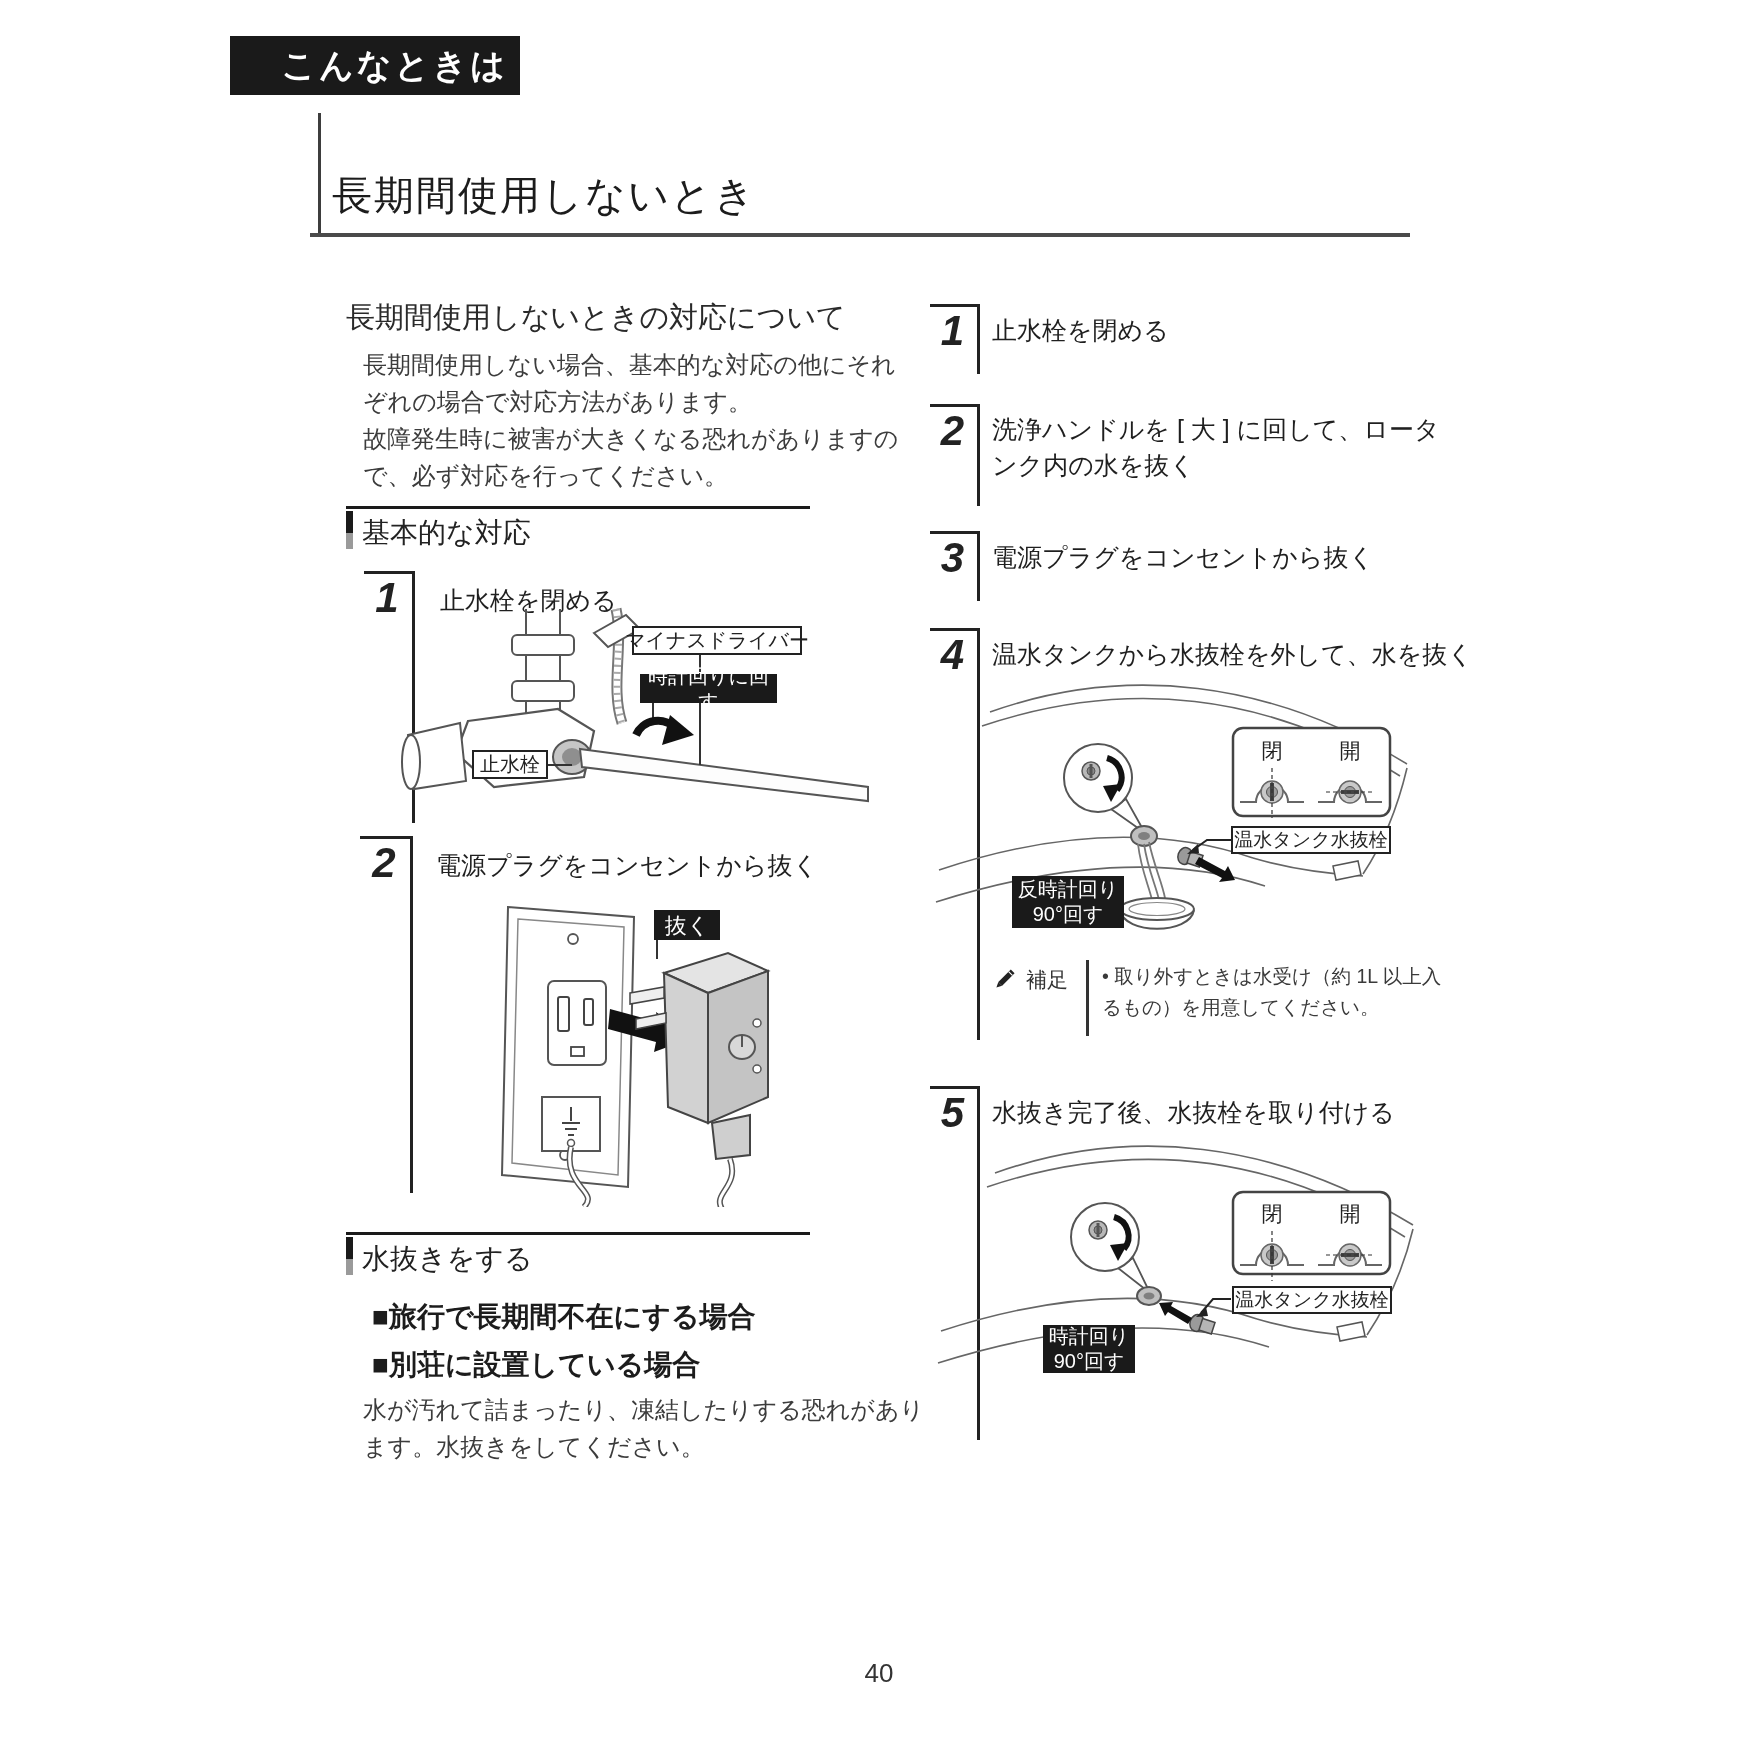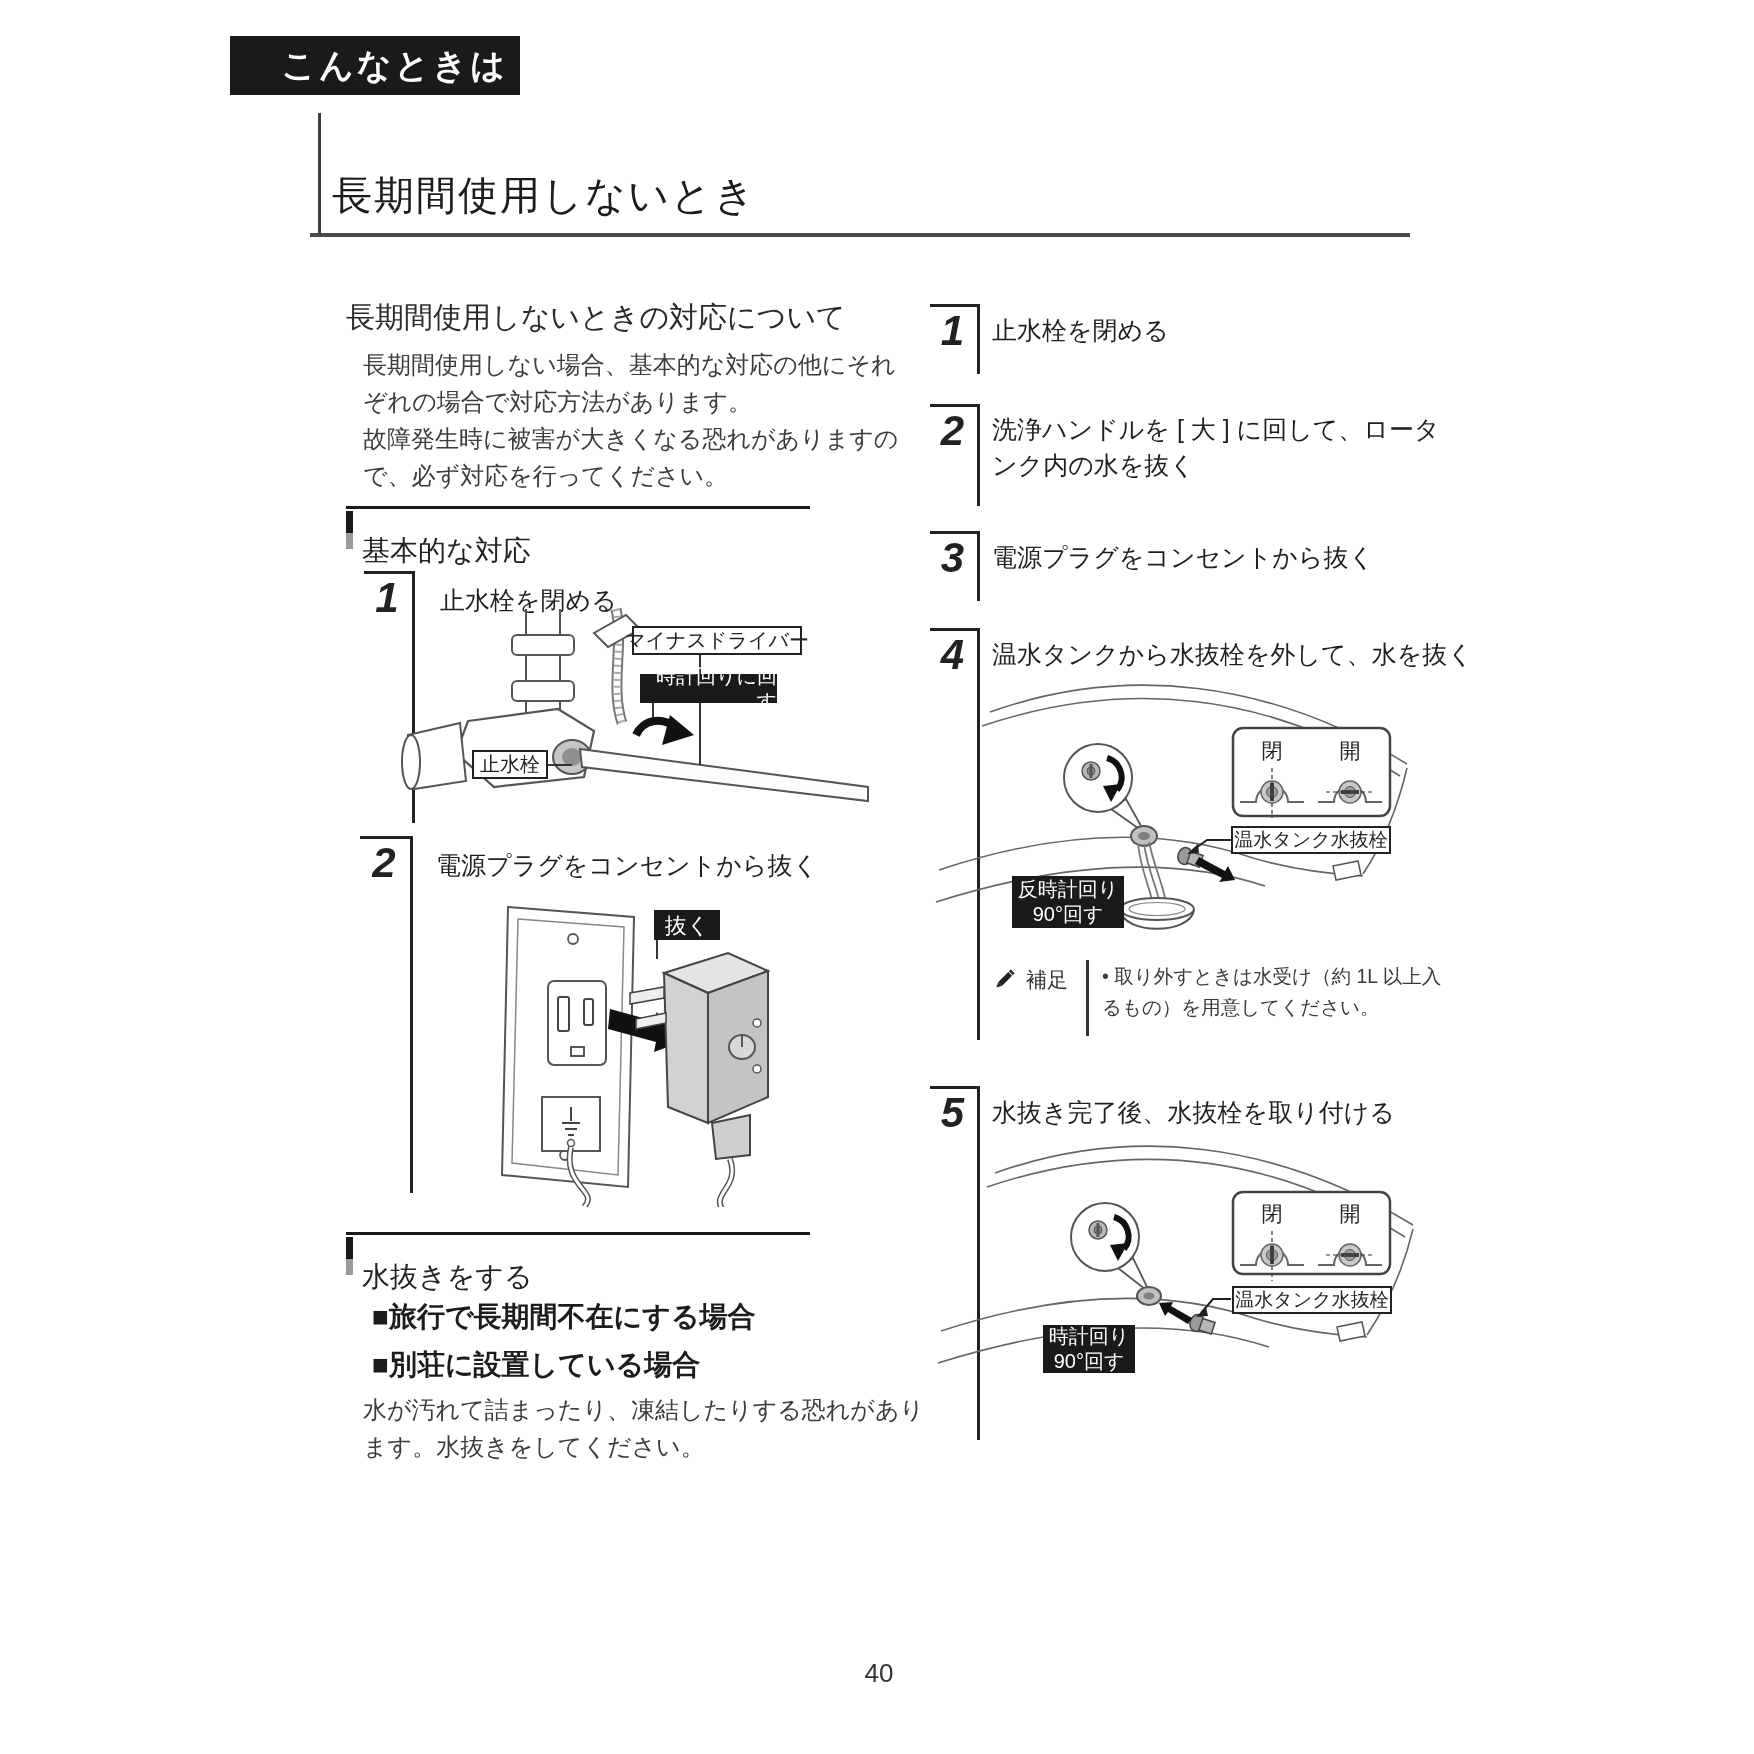--- a/index.html
+++ b/index.html
@@ -11,30 +11,30 @@
           display:flex;align-items:center;justify-content:flex-end;
           padding-right:12px;letter-spacing:3px}
   .page-title{font-size:40px;color:#1c1c1c;letter-spacing:2px;white-space:nowrap}
   .t-vbar{background:#3d3d3d}
   .t-rule{background:#4a4a4a}
   .h2{font-size:29px;color:#2a2a2a;white-space:nowrap}
   .body-line{font-size:24px;color:#3c3c3c;white-space:nowrap}
   .section{border-top:3px solid #1a1a1a}
   .section .bar{position:absolute;left:0;top:2px;width:7px;height:38px;
                 background:linear-gradient(#1a1a1a 0 58%,#9a9a9a 58% 100%)}
-  .section .txt{padding-left:16px;padding-top:23px;font-size:28px;color:#222;white-space:nowrap}
+  .section .txt{padding-left:16px;padding-top:5px;font-size:28px;color:#222;white-space:nowrap}
   .step-topline{background:#222;height:2.5px}
   .step-vline{background:#222;width:2.5px}
   .step-num{font-size:42px;font-weight:bold;font-style:italic;color:#222;text-align:center}
   .step-title{font-size:25px;font-weight:normal;color:#1f1f1f;line-height:36px}
   .nowrap{white-space:nowrap}
   .wlabel{border:2px solid #222;background:#fff;color:#222;display:flex;
           align-items:center;justify-content:center;font-size:20px;white-space:nowrap}
   .blabel{background:#1a1a1a;color:#fff;display:flex;flex-direction:column;
-          align-items:center;justify-content:center;font-size:20px;text-align:right;line-height:25px}
+          align-items:center;justify-content:center;font-size:20px;text-align:center;line-height:25px}
   .case-line{font-size:28px;font-weight:bold;color:#1c1c1c;white-space:nowrap}
   .note-label{font-size:21px;color:#333}
   .note-bar{background:#333;width:3px}
   .note-text{font-size:19.5px;color:#3a3a3a;line-height:31px}
   .pagenum{font-size:26px;color:#333;text-align:center}
   svg{display:block}
 </style>
 </head>
 <body>
 

